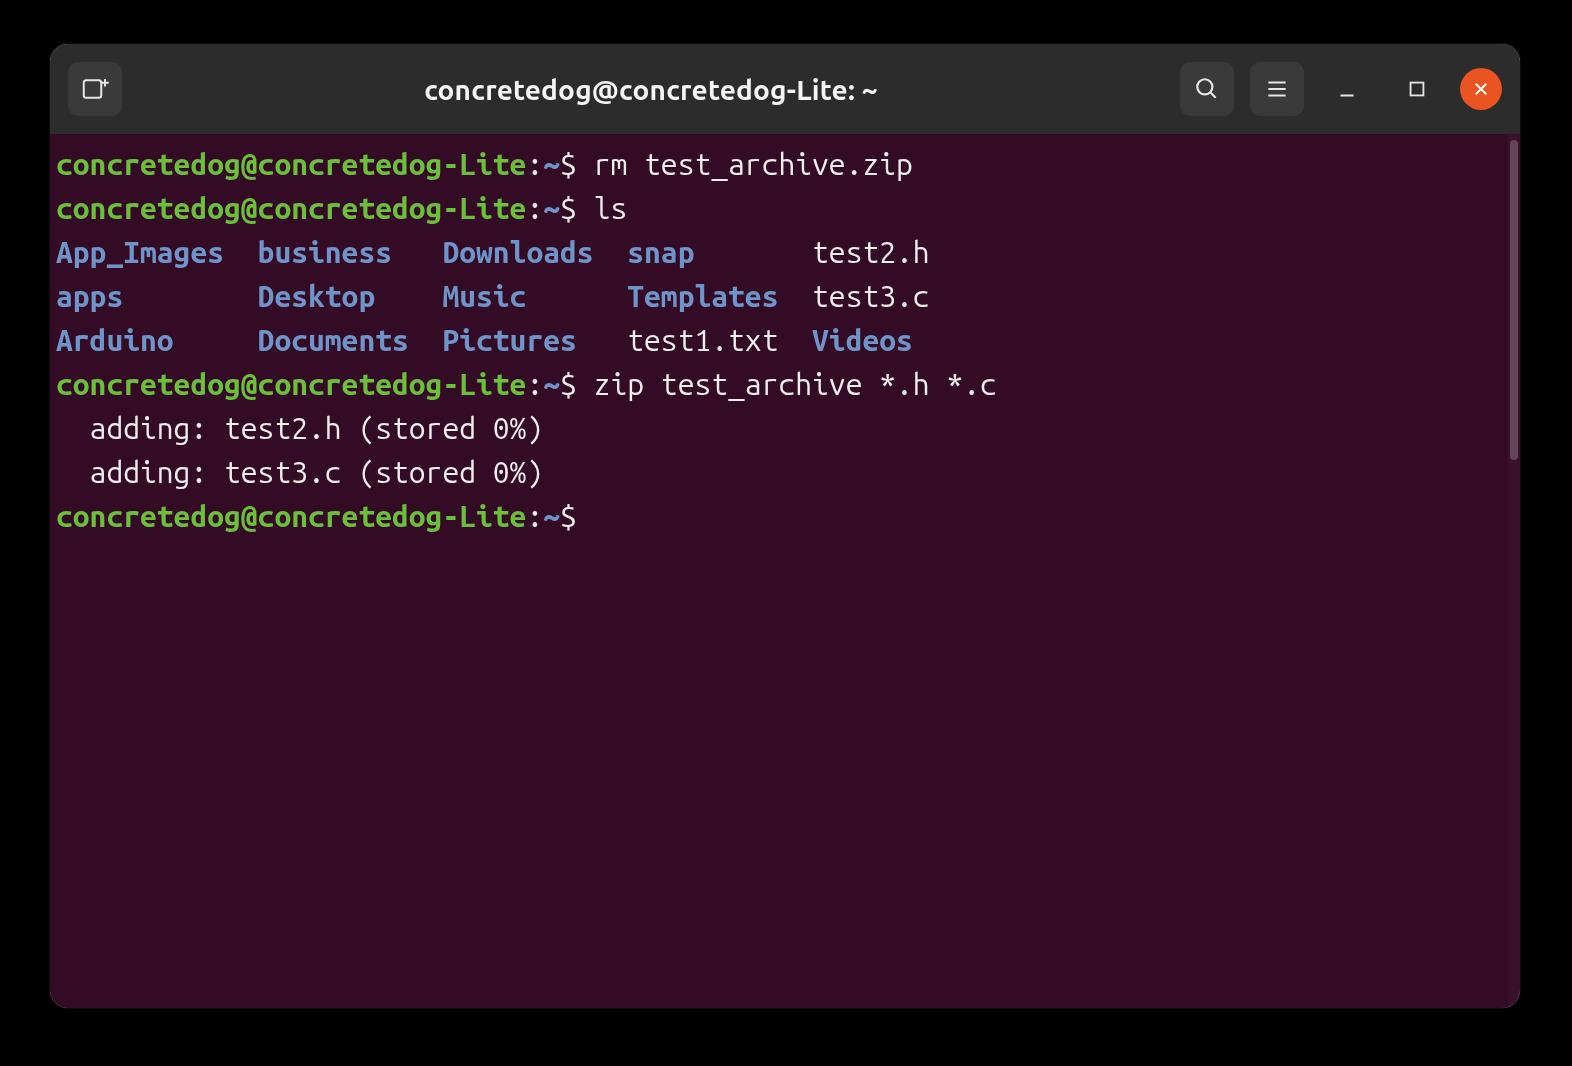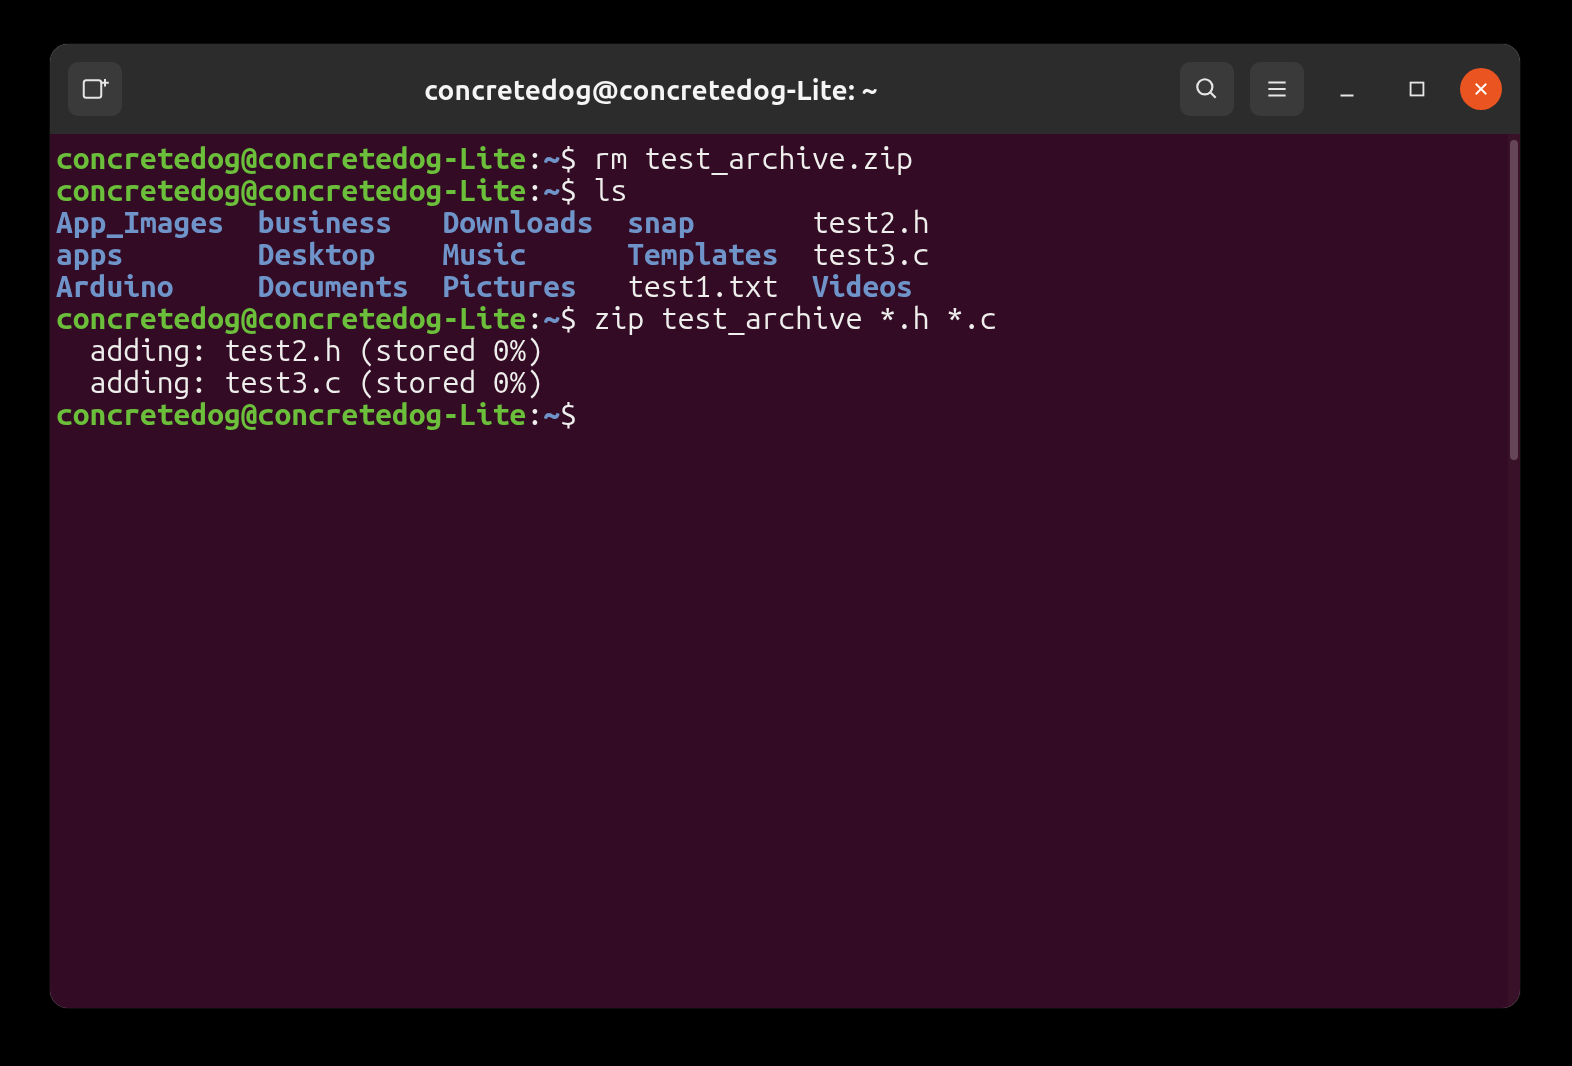--- a/index.html
+++ b/index.html
@@ -74,21 +74,21 @@
     background: #330b24;
     position: relative;
     overflow: hidden;
   }
 
   .term {
     flex: 1 1 auto;
     padding: 8px 6px 8px 6px;
     color: #eeeeec;
     font-size: 30px;
-    line-height: 32px;
+    line-height: 44px;
     font-family: "Ubuntu Mono", "DejaVu Sans Mono", "Liberation Mono", monospace;
     white-space: pre;
     overflow: hidden;
   }
 
   .c-user { color: #6bbf3a; font-weight: 700; }
   .c-path { color: #6f94c9; font-weight: 700; }
   .c-dir  { color: #6f94c9; font-weight: 700; }
   .c-txt  { color: #eeeeec; }
   .c-sep  { color: #eeeeec; }

